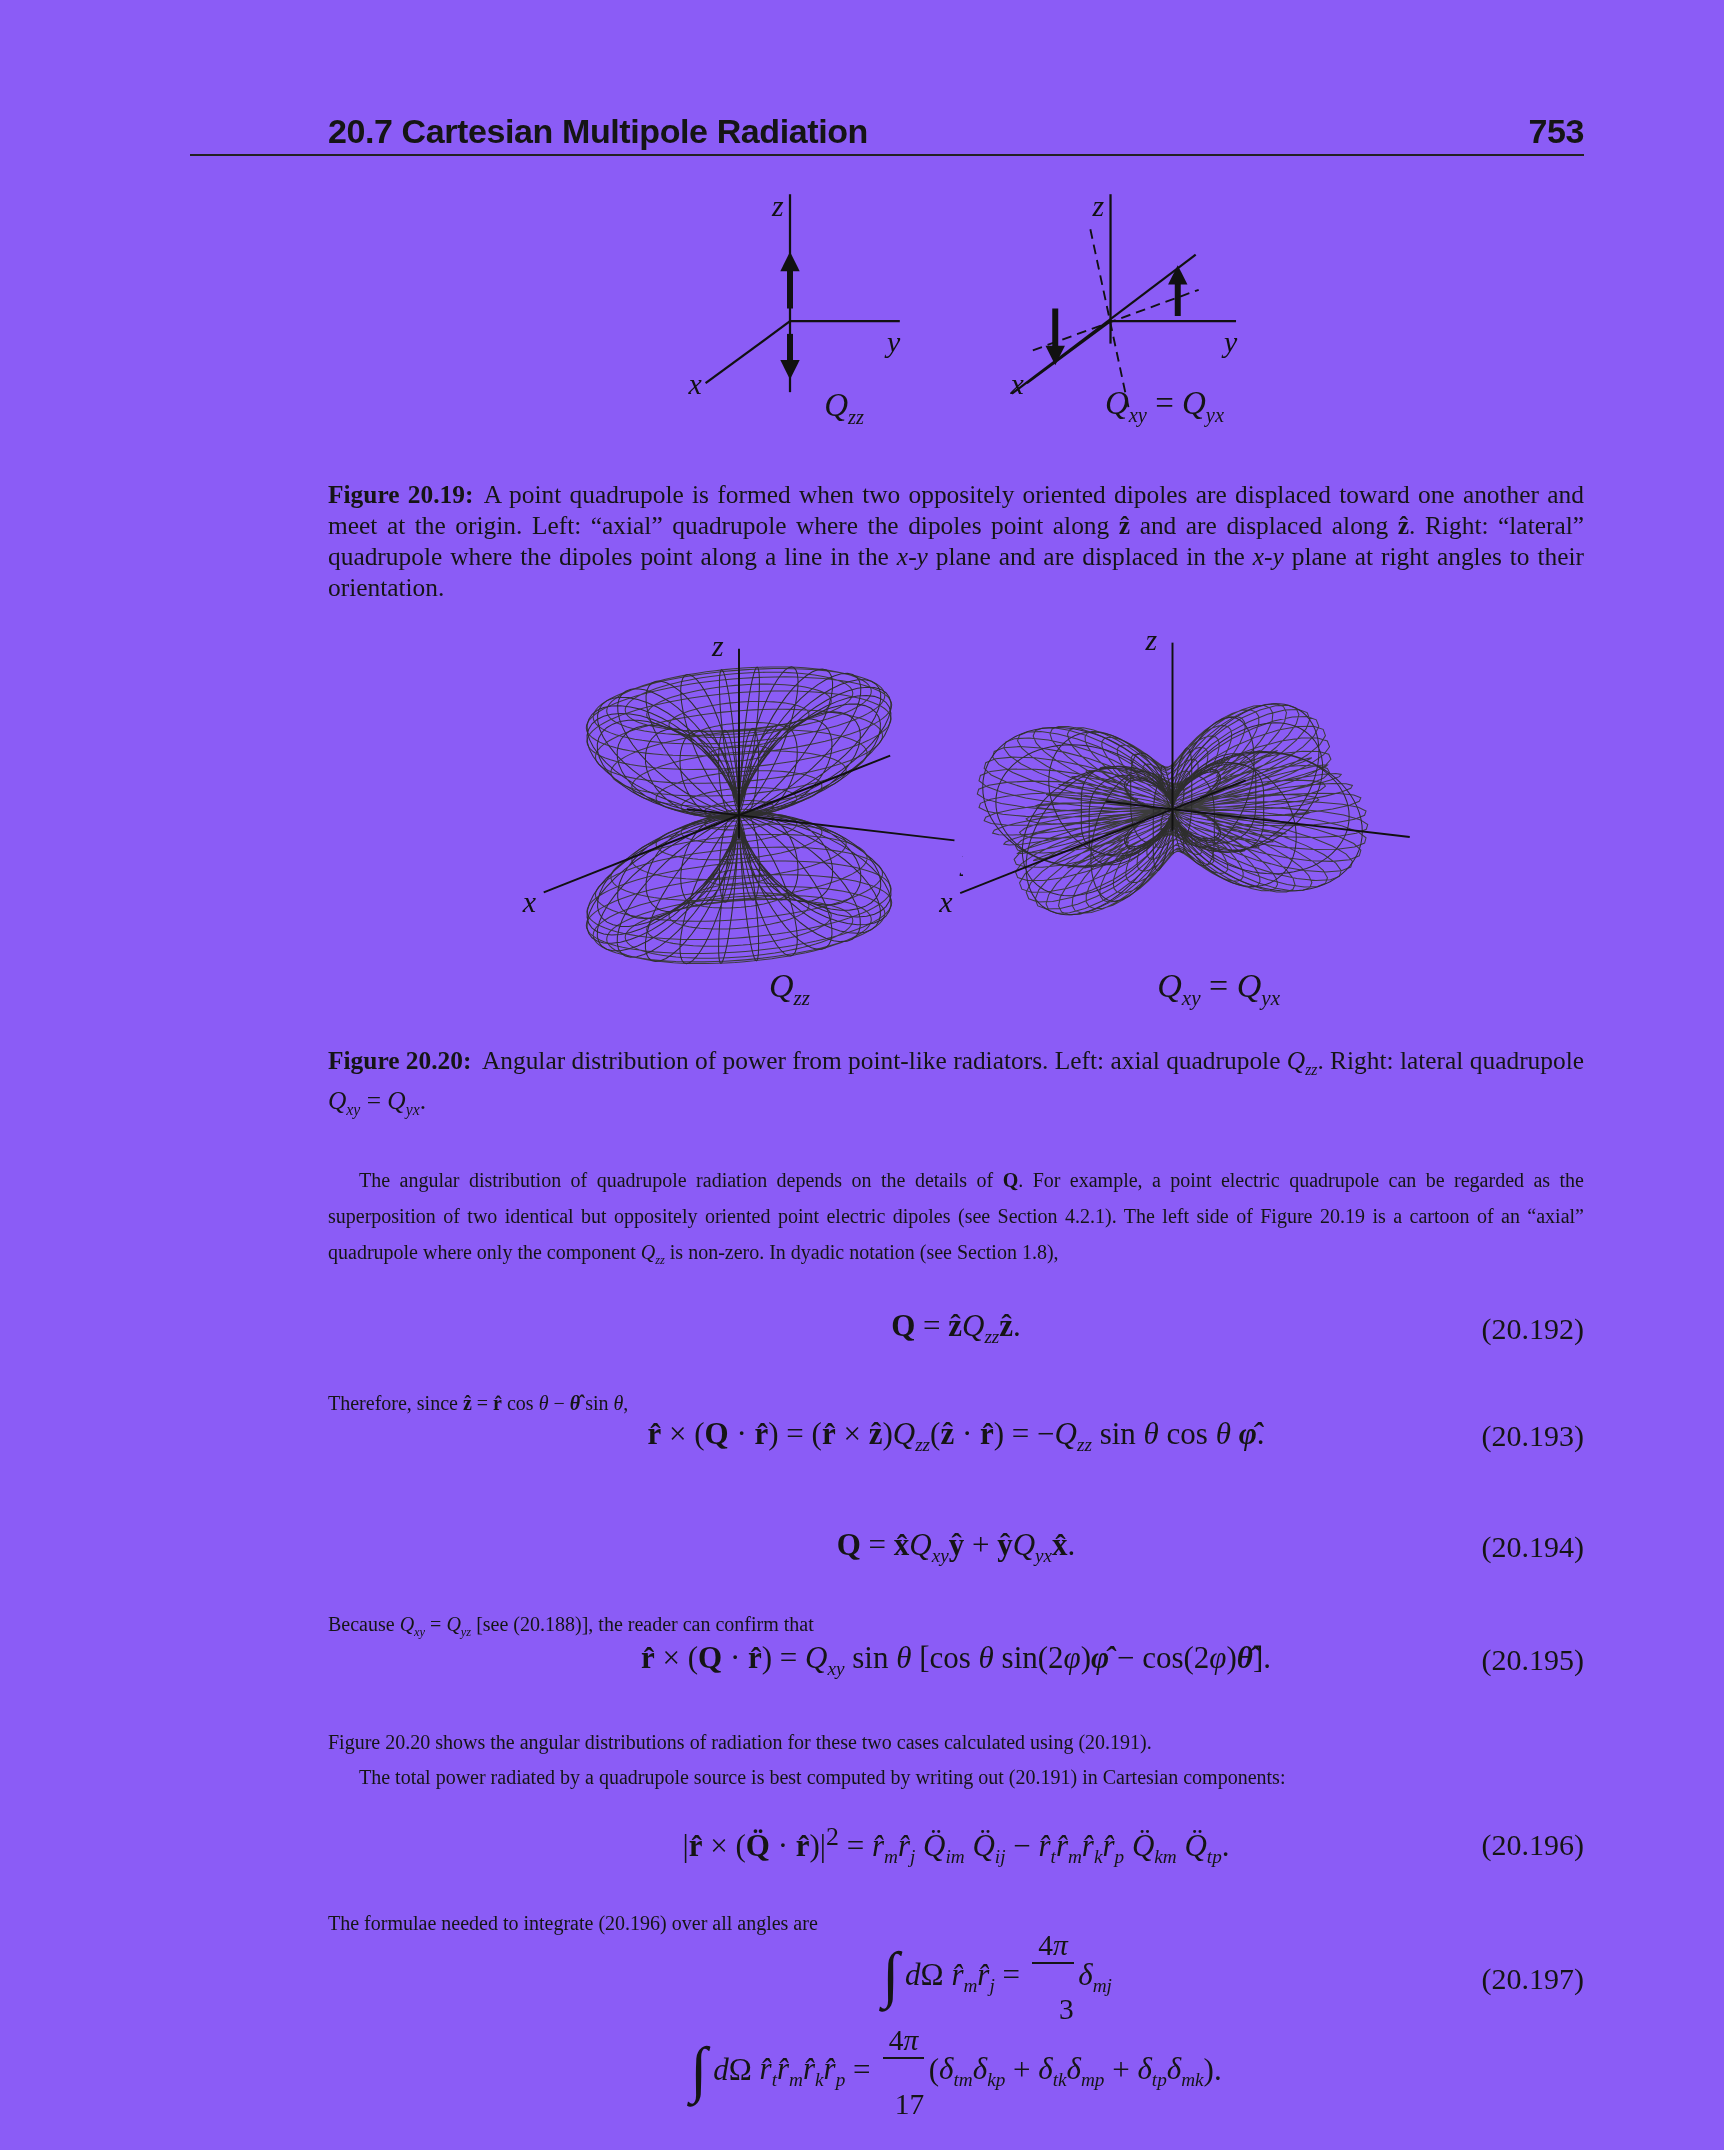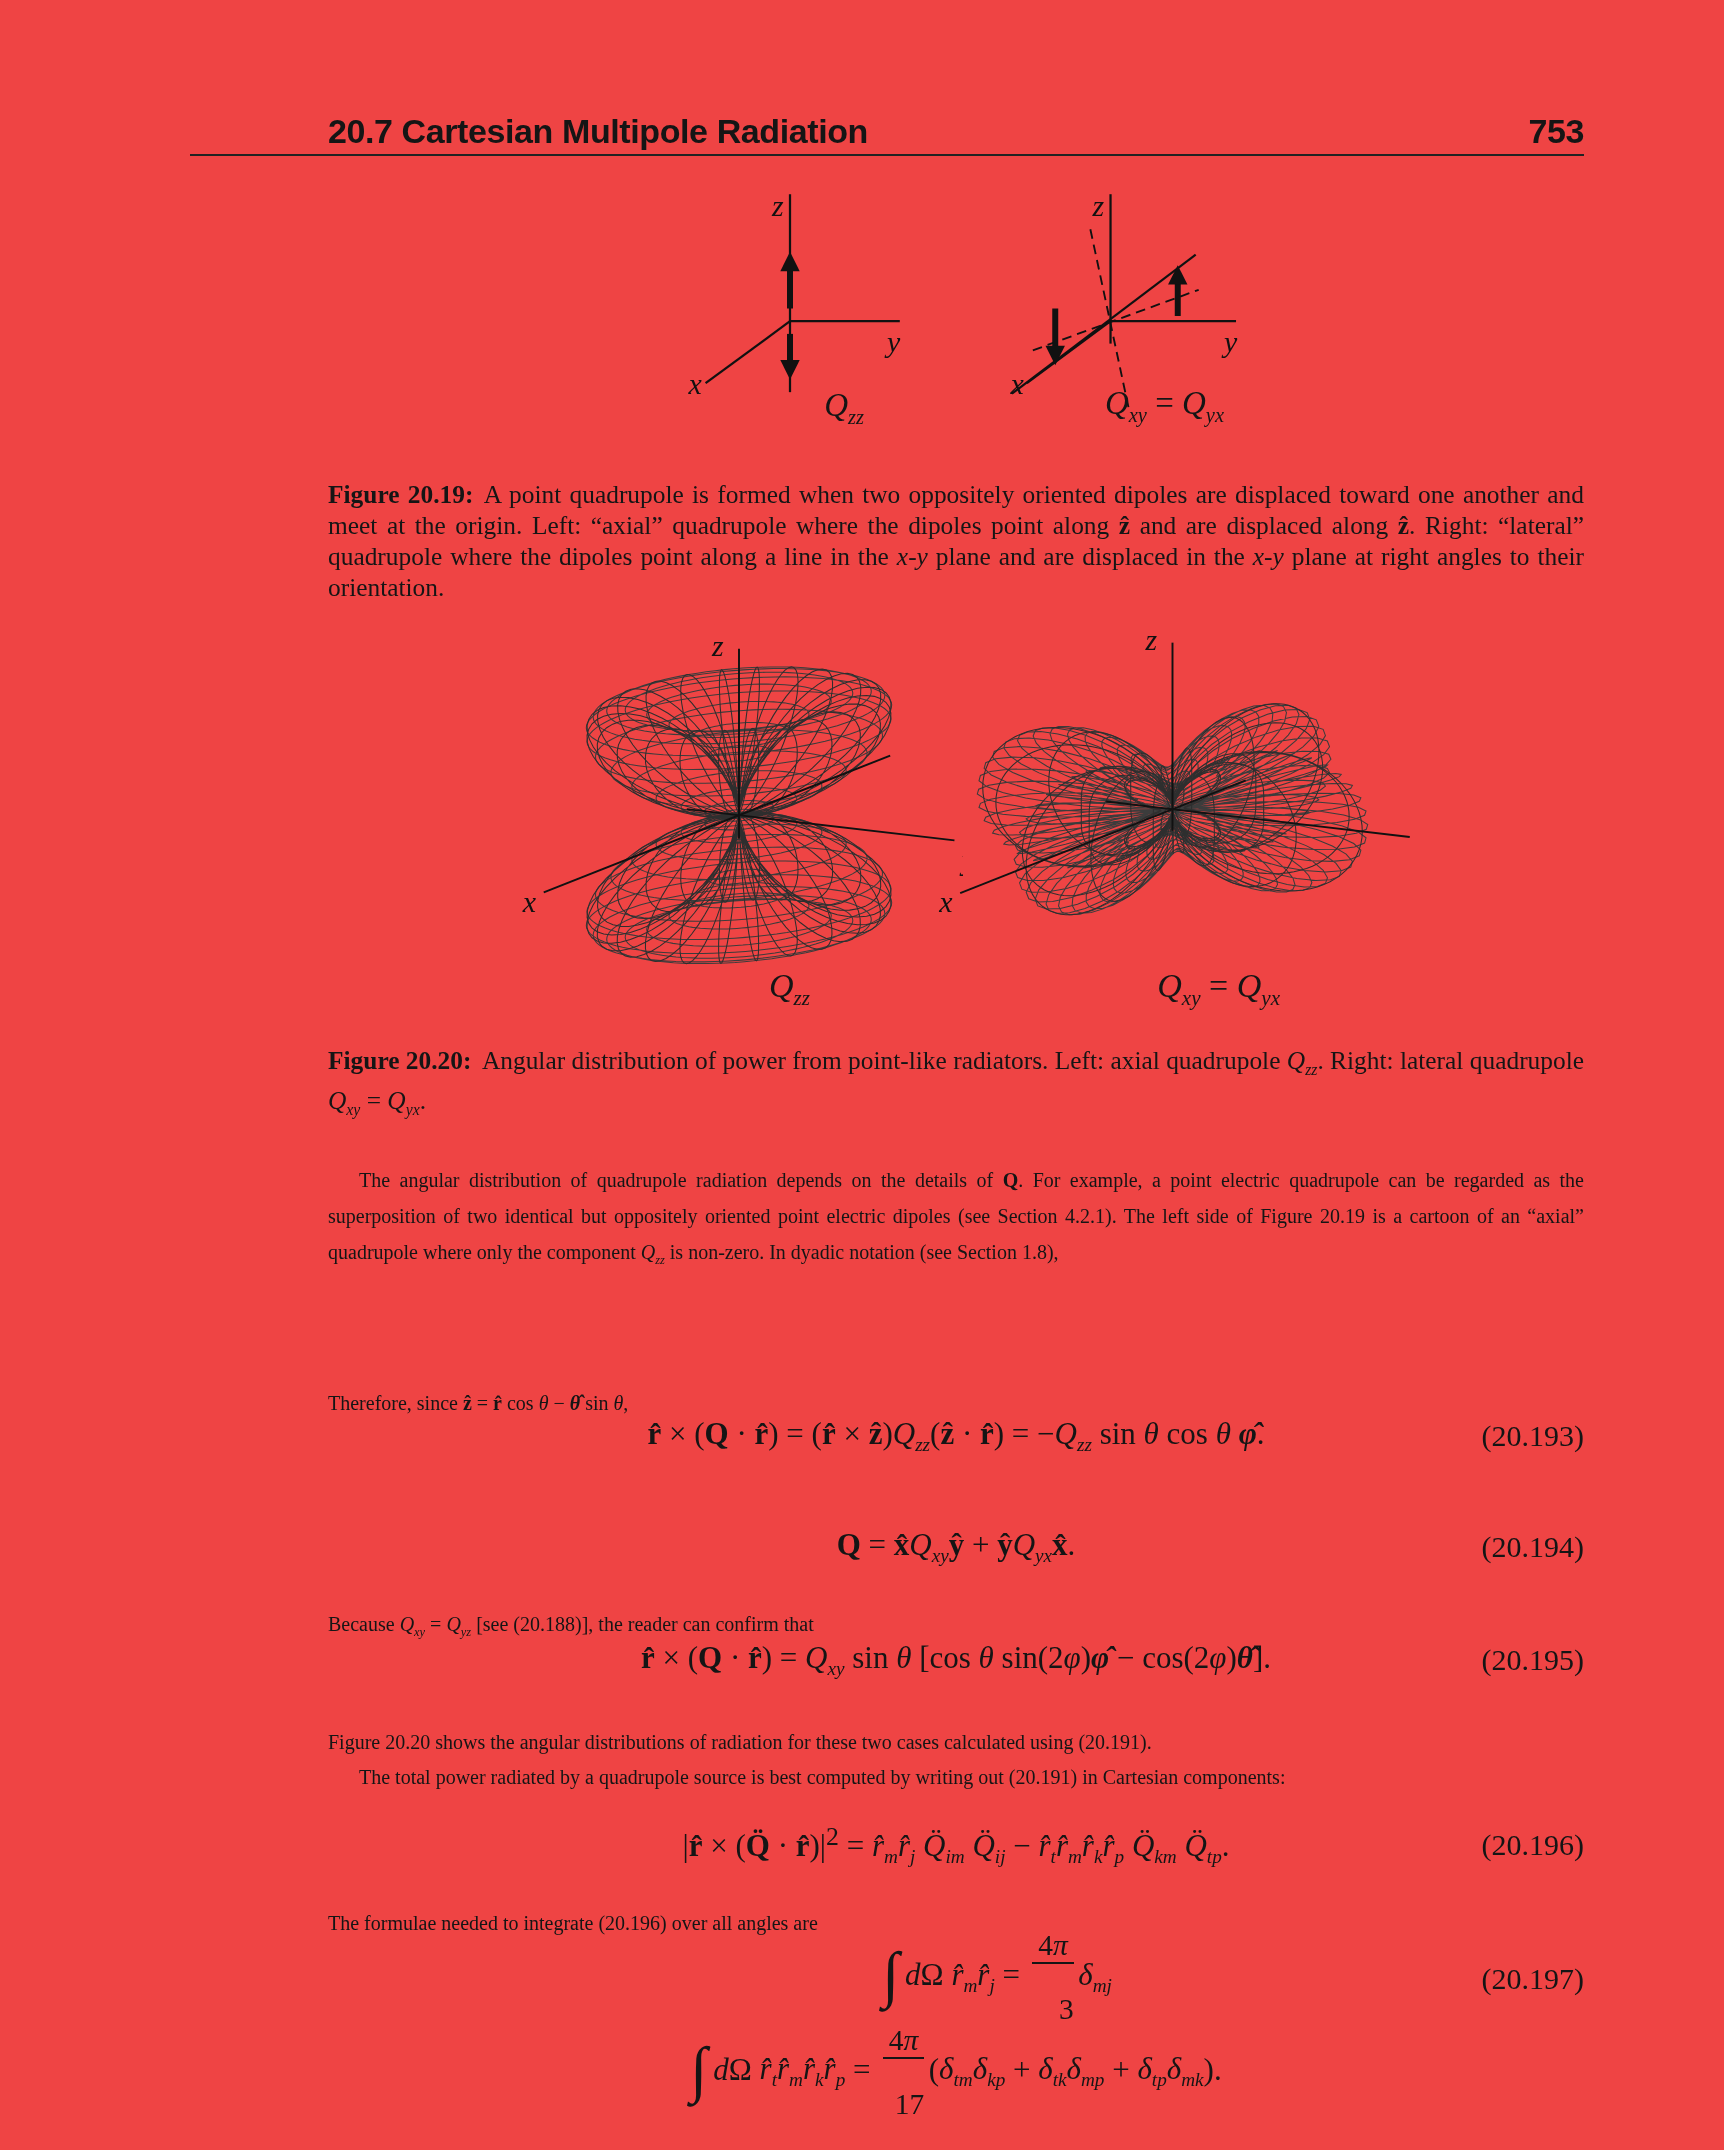--- a/index.html
+++ b/index.html
@@ -1,16 +1,16 @@
 <!DOCTYPE html>
 <html style="font-size:12px"><head>
 <meta charset="utf-8">
 <style>
   html,body{margin:0;padding:0;background:#fff;}
-  .page{position:relative;width:1724px;height:2151px;background:#ef4444;color:#151515;
+  .page{position:relative;width:1724px;height:2151px;background:#8b5cf6;color:#151515;
         font-family:"Liberation Serif",serif;overflow:hidden;}
   
   .hdr{position:absolute;left:328px;top:112px;width:1256px;display:flex;justify-content:space-between;
        font-family:"Liberation Sans",sans-serif;font-weight:700;font-size:34px;letter-spacing:-0.4px;}
   .rule{position:absolute;left:190px;top:154px;width:1394px;height:2.2px;background:#222;}
   
   .figsvg{position:absolute;}
   .figlabel{position:absolute;text-align:right;font-size:33px;font-family:Liberation Serif, serif;}
   .figlabel sub, .eqmath sub, .cap sub, .para sub{font-size:62%;}
   .flab20{font-size:34px;}
@@ -102,20 +102,24 @@
 
   <div class="figlabel flab20" style="left:661px;top:967px;width:149px"><i>Q<sub>zz</sub></i></div>
   <div class="figlabel flab20" style="left:1056px;top:967px;width:224px"><i>Q<sub>xy</sub></i> = <i>Q<sub>yx</sub></i></div>
 
   <p class="cap" style="top:1020px">
     <span class="ctag">Figure 20.20:</span><span>Angular distribution of power from point-like radiators. Left: axial quadrupole <i>Q<sub>zz</sub></i>. Right: lateral quadrupole <i>Q<sub>xy</sub></i> = <i>Q<sub>yx</sub></i>.</span>
   </p>
 
   <p class="para indent" style="top:1142px">The angular distribution of quadrupole radiation depends on the details of <b>Q</b>. For example, a point electric quadrupole can be regarded as the superposition of two identical but oppositely oriented point electric dipoles (see Section 4.2.1). The left side of Figure 20.19 is a cartoon of an “axial” quadrupole where only the component <i>Q<sub>zz</sub></i> is non-zero. In dyadic notation (see Section 1.8),</p>
 
+  <div class="eqrow" style="top:1306px;height:45px">
+    <span class="eqmath"><b>Q</b> = <b>ẑ</b><i>Q<sub>zz</sub></i><b>ẑ</b>.</span>
+    <span class="eqnum">(20.192)</span>
+  </div>
 
   <p class="para" style="top:1365px">Therefore, since <b>ẑ</b> = <b>r̂</b> cos <i>θ</i> − <b><i>θ̂</i></b> sin <i>θ</i>,</p>
 
   <div class="eqrow" style="top:1412px;height:48px">
     <span class="eqmath"><b>r̂</b> × (<b>Q</b> · <b>r̂</b>) = (<b>r̂</b> × <b>ẑ</b>)<i>Q<sub>zz</sub></i>(<b>ẑ</b> · <b>r̂</b>) = −<i>Q<sub>zz</sub></i> sin <i>θ</i> cos <i>θ</i> <b><i>φ̂</i></b>.</span>
     <span class="eqnum">(20.193)</span>
   </div>
 
 
   <div class="eqrow" style="top:1523px;height:48px">

